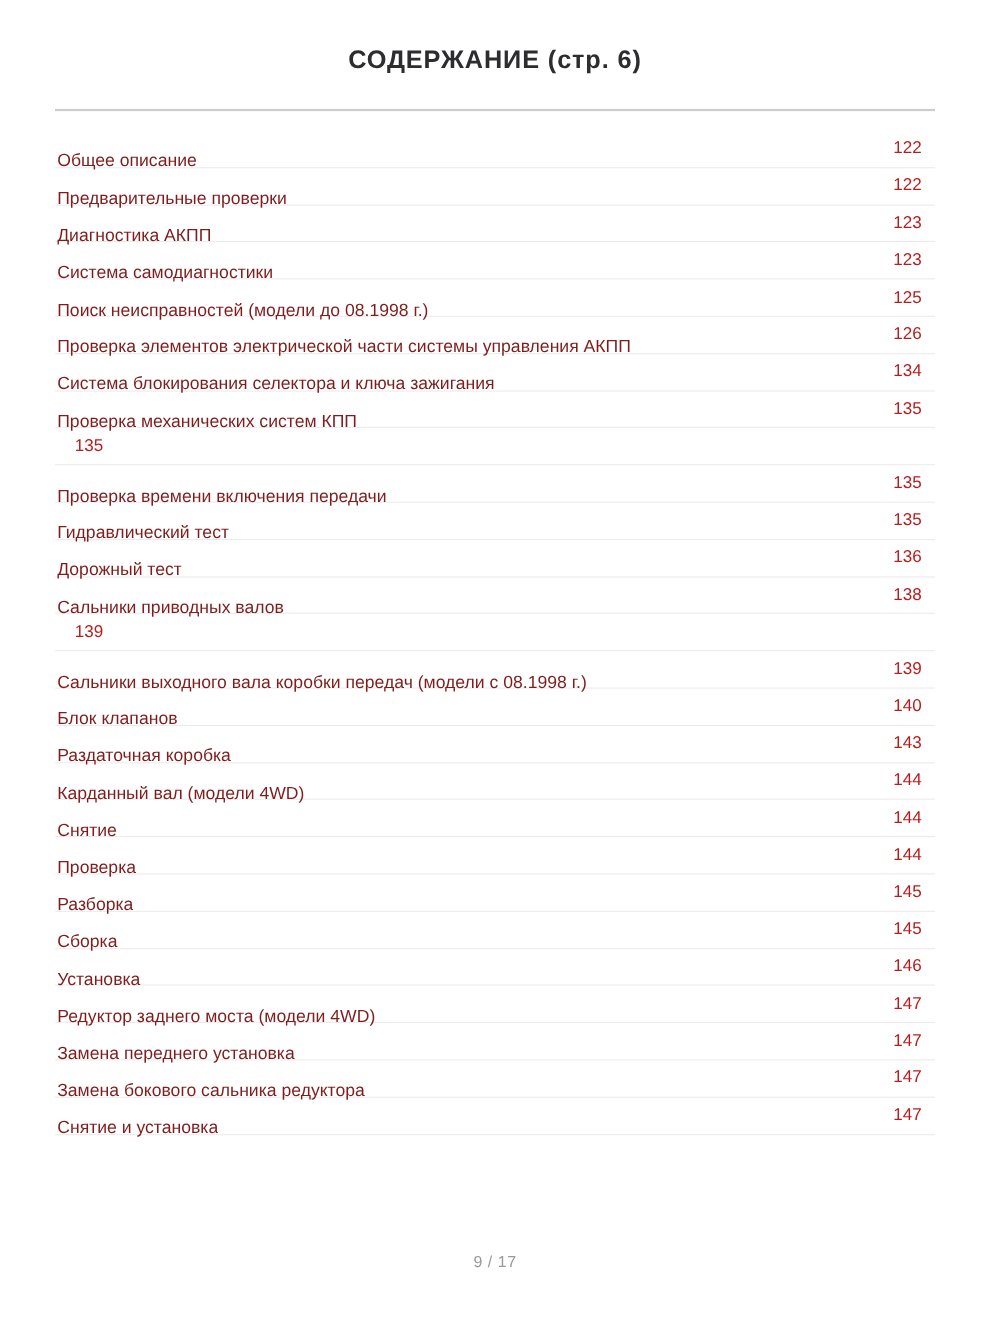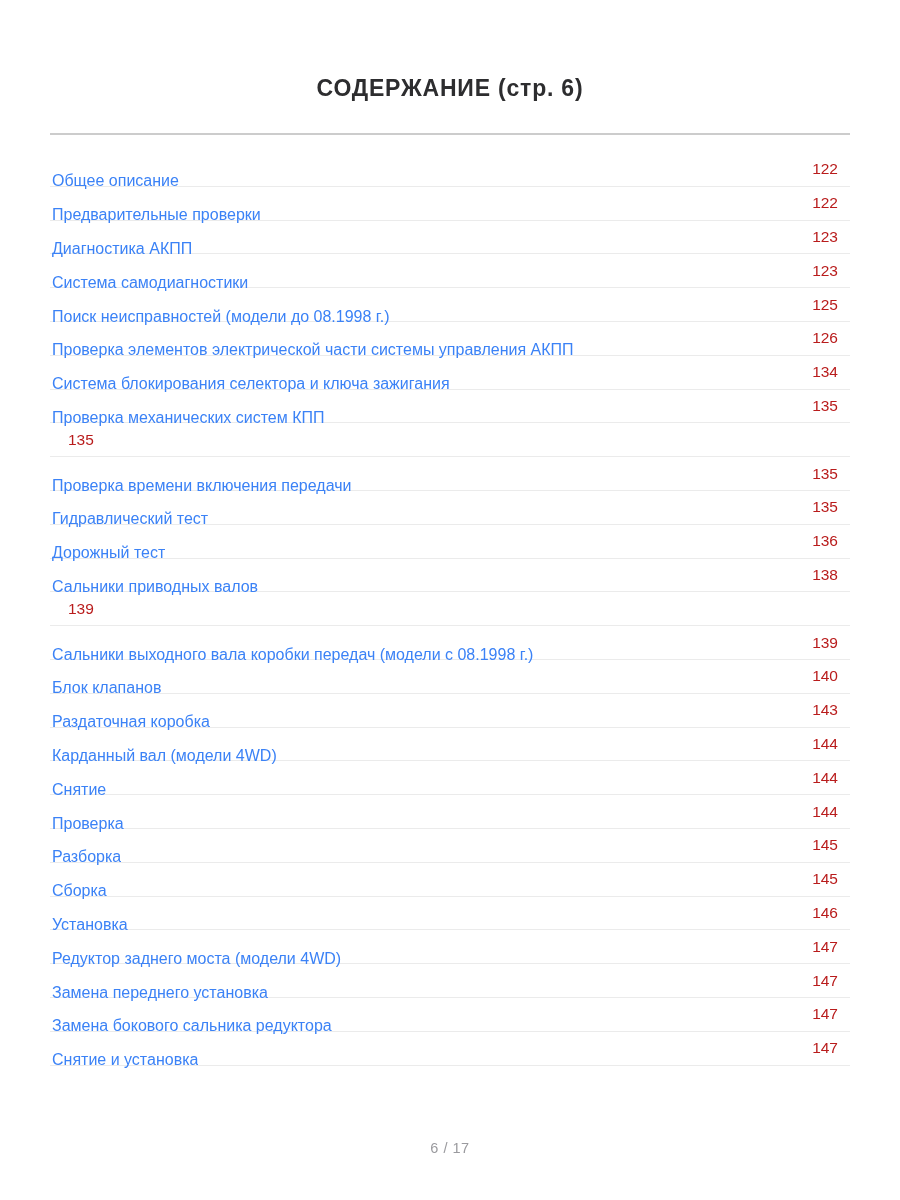--- a/index.html
+++ b/index.html
@@ -18,21 +18,20 @@
   .header {
     padding-top: 40px;
     text-align: center;
   }
   .page-title {
     font-size: 23px;
     line-height: 28px;
     font-weight: 700;
     color: #2d2d2f;
     letter-spacing: 0.8px;
-    margin-top: 34px;
   }
   .header-divider {
     height: 2px;
     background: #cccccc;
     margin: 31px 50px 0 50px;
     border: none;
   }
   .toc {
     margin: 18px 50px 0 50px;
   }
@@ -40,21 +39,21 @@
     display: flex;
     justify-content: space-between;
     align-items: center;
     height: 33.8px;
     border-bottom: 1px solid #ebebeb;
     padding: 0 12px 0 2px;
     cursor: pointer;
   }
   .toc-label {
     font-size: 16px;
-    color: #3b82f6;
+    color: #7f1d1d;
     white-space: nowrap;
     overflow: hidden;
     text-overflow: ellipsis;
     margin-top: 24px;
   }
   .toc-page {
     font-size: 15.5px;
     color: #b91c1c;
     padding-left: 16px;
     flex: 0 0 auto;
@@ -210,15 +209,15 @@
       <span class="toc-label">Замена бокового сальника редуктора</span>
       <span class="toc-page">147</span>
     </div>
 
     <div class="toc-row">
       <span class="toc-label">Снятие и установка</span>
       <span class="toc-page">147</span>
     </div>
   </div>
 
-  <div class="footer">6 / 17</div>
+  <div class="footer">9 / 17</div>
 
 </div>
 
 </body></html>

